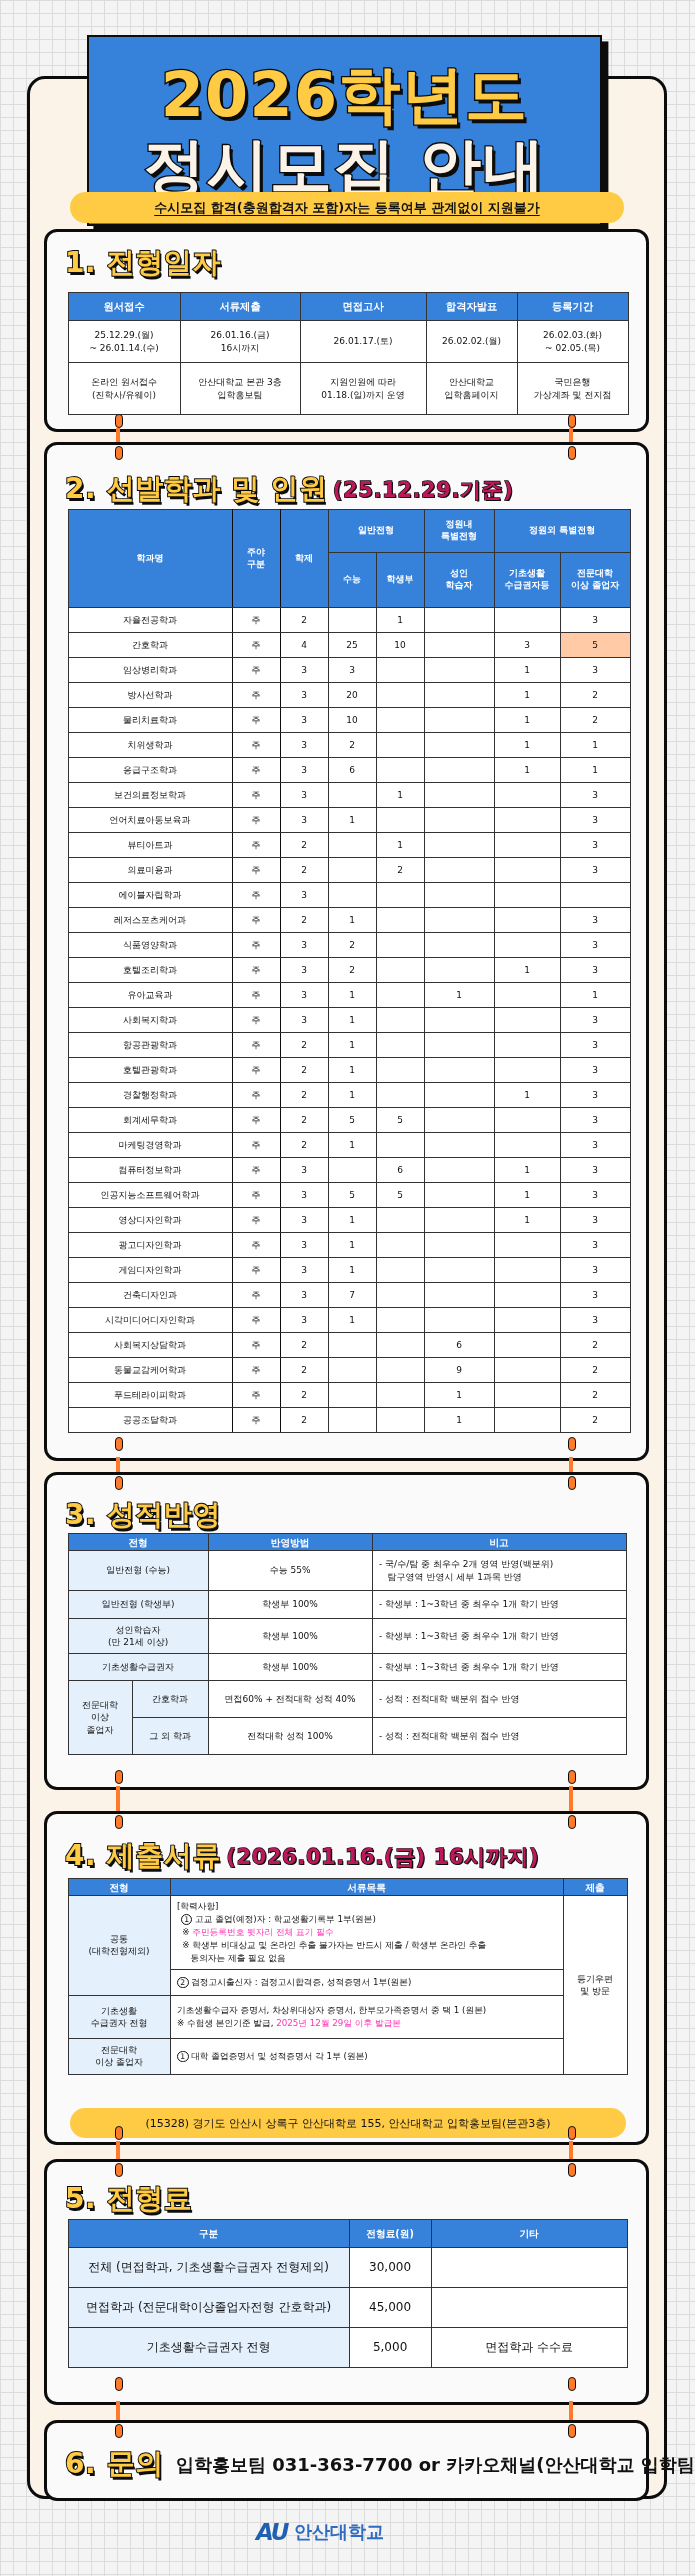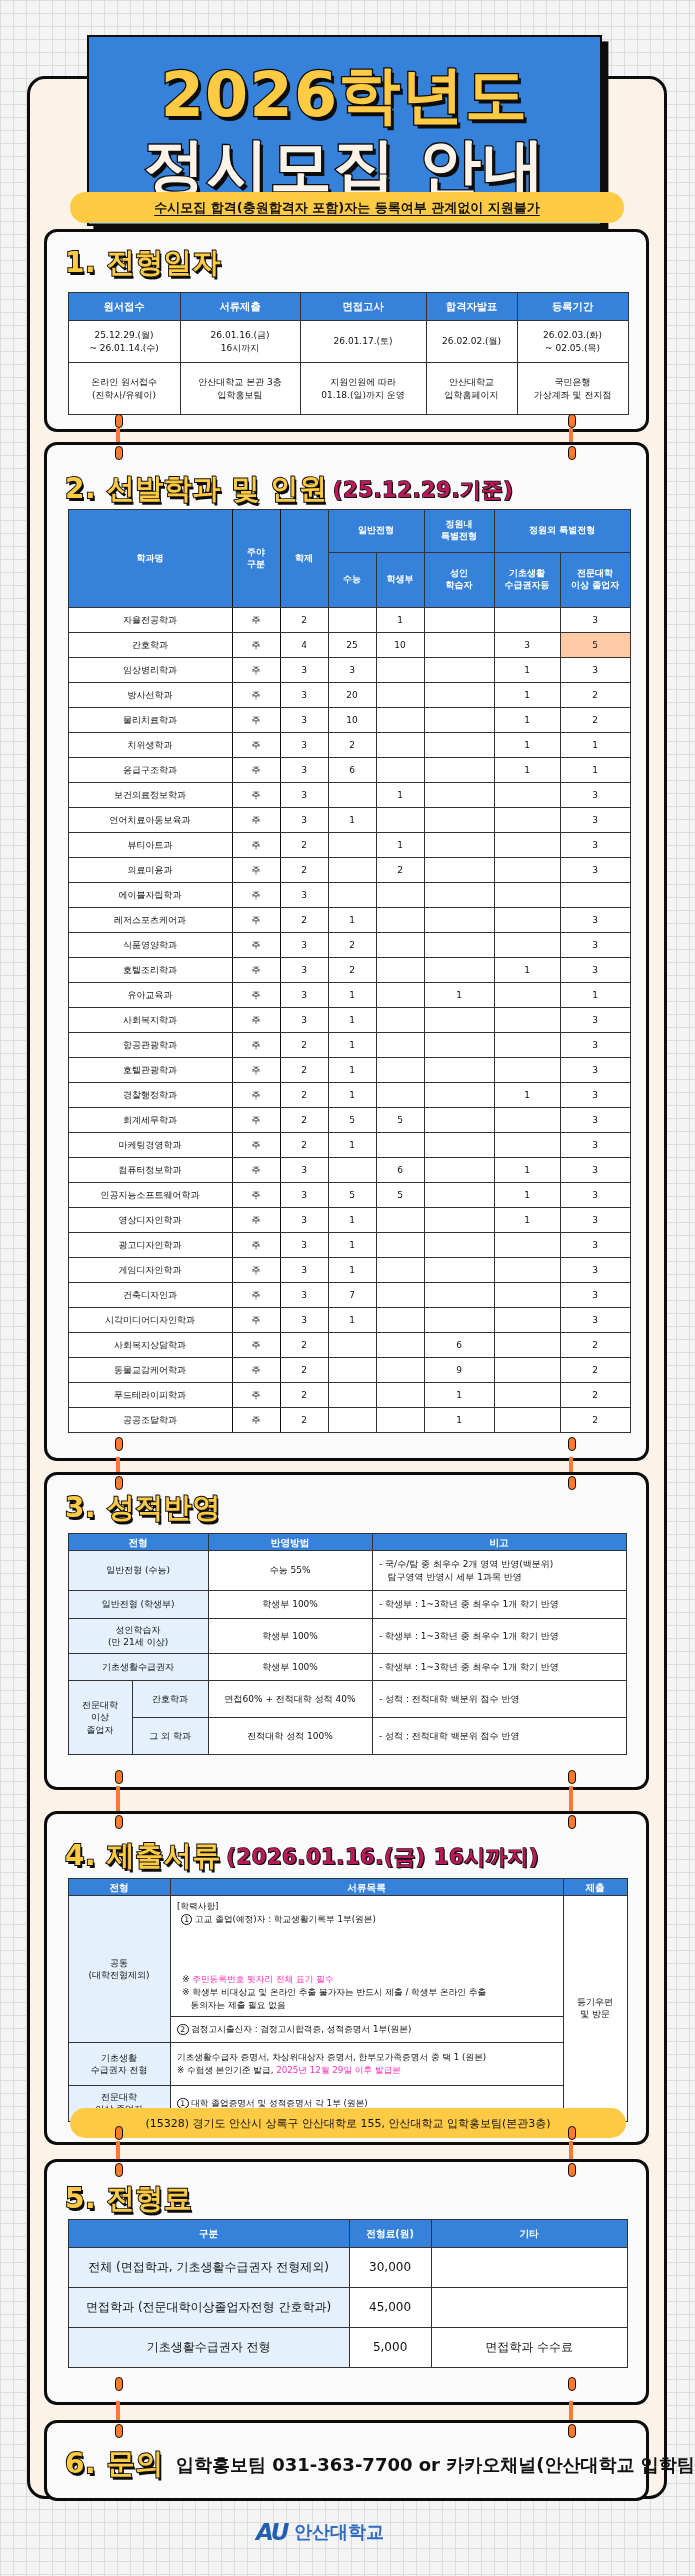--- a/index.html
+++ b/index.html
@@ -529,21 +529,21 @@
   <div class="ring" style="left:68px;top:992px;"></div>
   <div class="ring" style="left:521px;top:992px;"></div>
 </div>
 
 <div class="link" style="left:116px;top:1457px;height:19.3px;"></div>
 <div class="link" style="left:569px;top:1457px;height:19.3px;"></div>
 
 <div class="card" style="top:1472px;height:318px;">
   <div class="ring" style="left:68px;top:1.3px;"></div>
   <div class="ring" style="left:521px;top:1.3px;"></div>
-  <div class="sec-title" style="top:14px;">3. 성적반영</div>
+  <div class="sec-title" style="top:21px;">3. 성적반영</div>
   <table class="t3" style="top:58px;">
     <colgroup>
         <col style="width:64px">
         <col style="width:76px">
         <col style="width:164px">
         <col style="width:254px">
       </colgroup>
     <tbody>
         <tr>
       <th colspan="2">전형</th>
@@ -606,21 +606,21 @@
         <tr>
       <th>전형</th>
       <th>서류목록</th>
       <th>제출</th>
     </tr>
     <tr>
       <td rowspan="2" class="lb ml">공통<br>(대학전형제외)</td>
       <td class="docs">
         <div>[학력사항]</div>
         <div style="padding-left:3.9px;"><span class="circ">1</span><span>고교 졸업(예정)자 : 학교생활기록부 1부(원본)</span></div>
-        <div style="padding-left:5.2px;margin-top:47px;"><span>※</span> <span class="pink">주민등록번호 뒷자리 전체 표기 필수</span></div>
+        <div style="padding-left:5.2px;"><span>※</span> <span class="pink">주민등록번호 뒷자리 전체 표기 필수</span></div>
         <div class="ml" style="padding-left:5.2px;">※ 학생부 비대상교 및 온라인 추출 불가자는 반드시 제출 / 학생부 온라인 추출<br>&nbsp;&nbsp;&nbsp;동의자는 제출 필요 없음</div>
       </td>
       <td rowspan="4" class="ml">등기우편<br>및 방문</td>
     </tr>
     <tr style="height:26px">
       <td class="docs">
         <span class="circ">2</span><span>검정고시출신자 : 검정고시합격증, 성적증명서 1부(원본)</span>
       </td>
     </tr>
     <tr style="height:43px">

